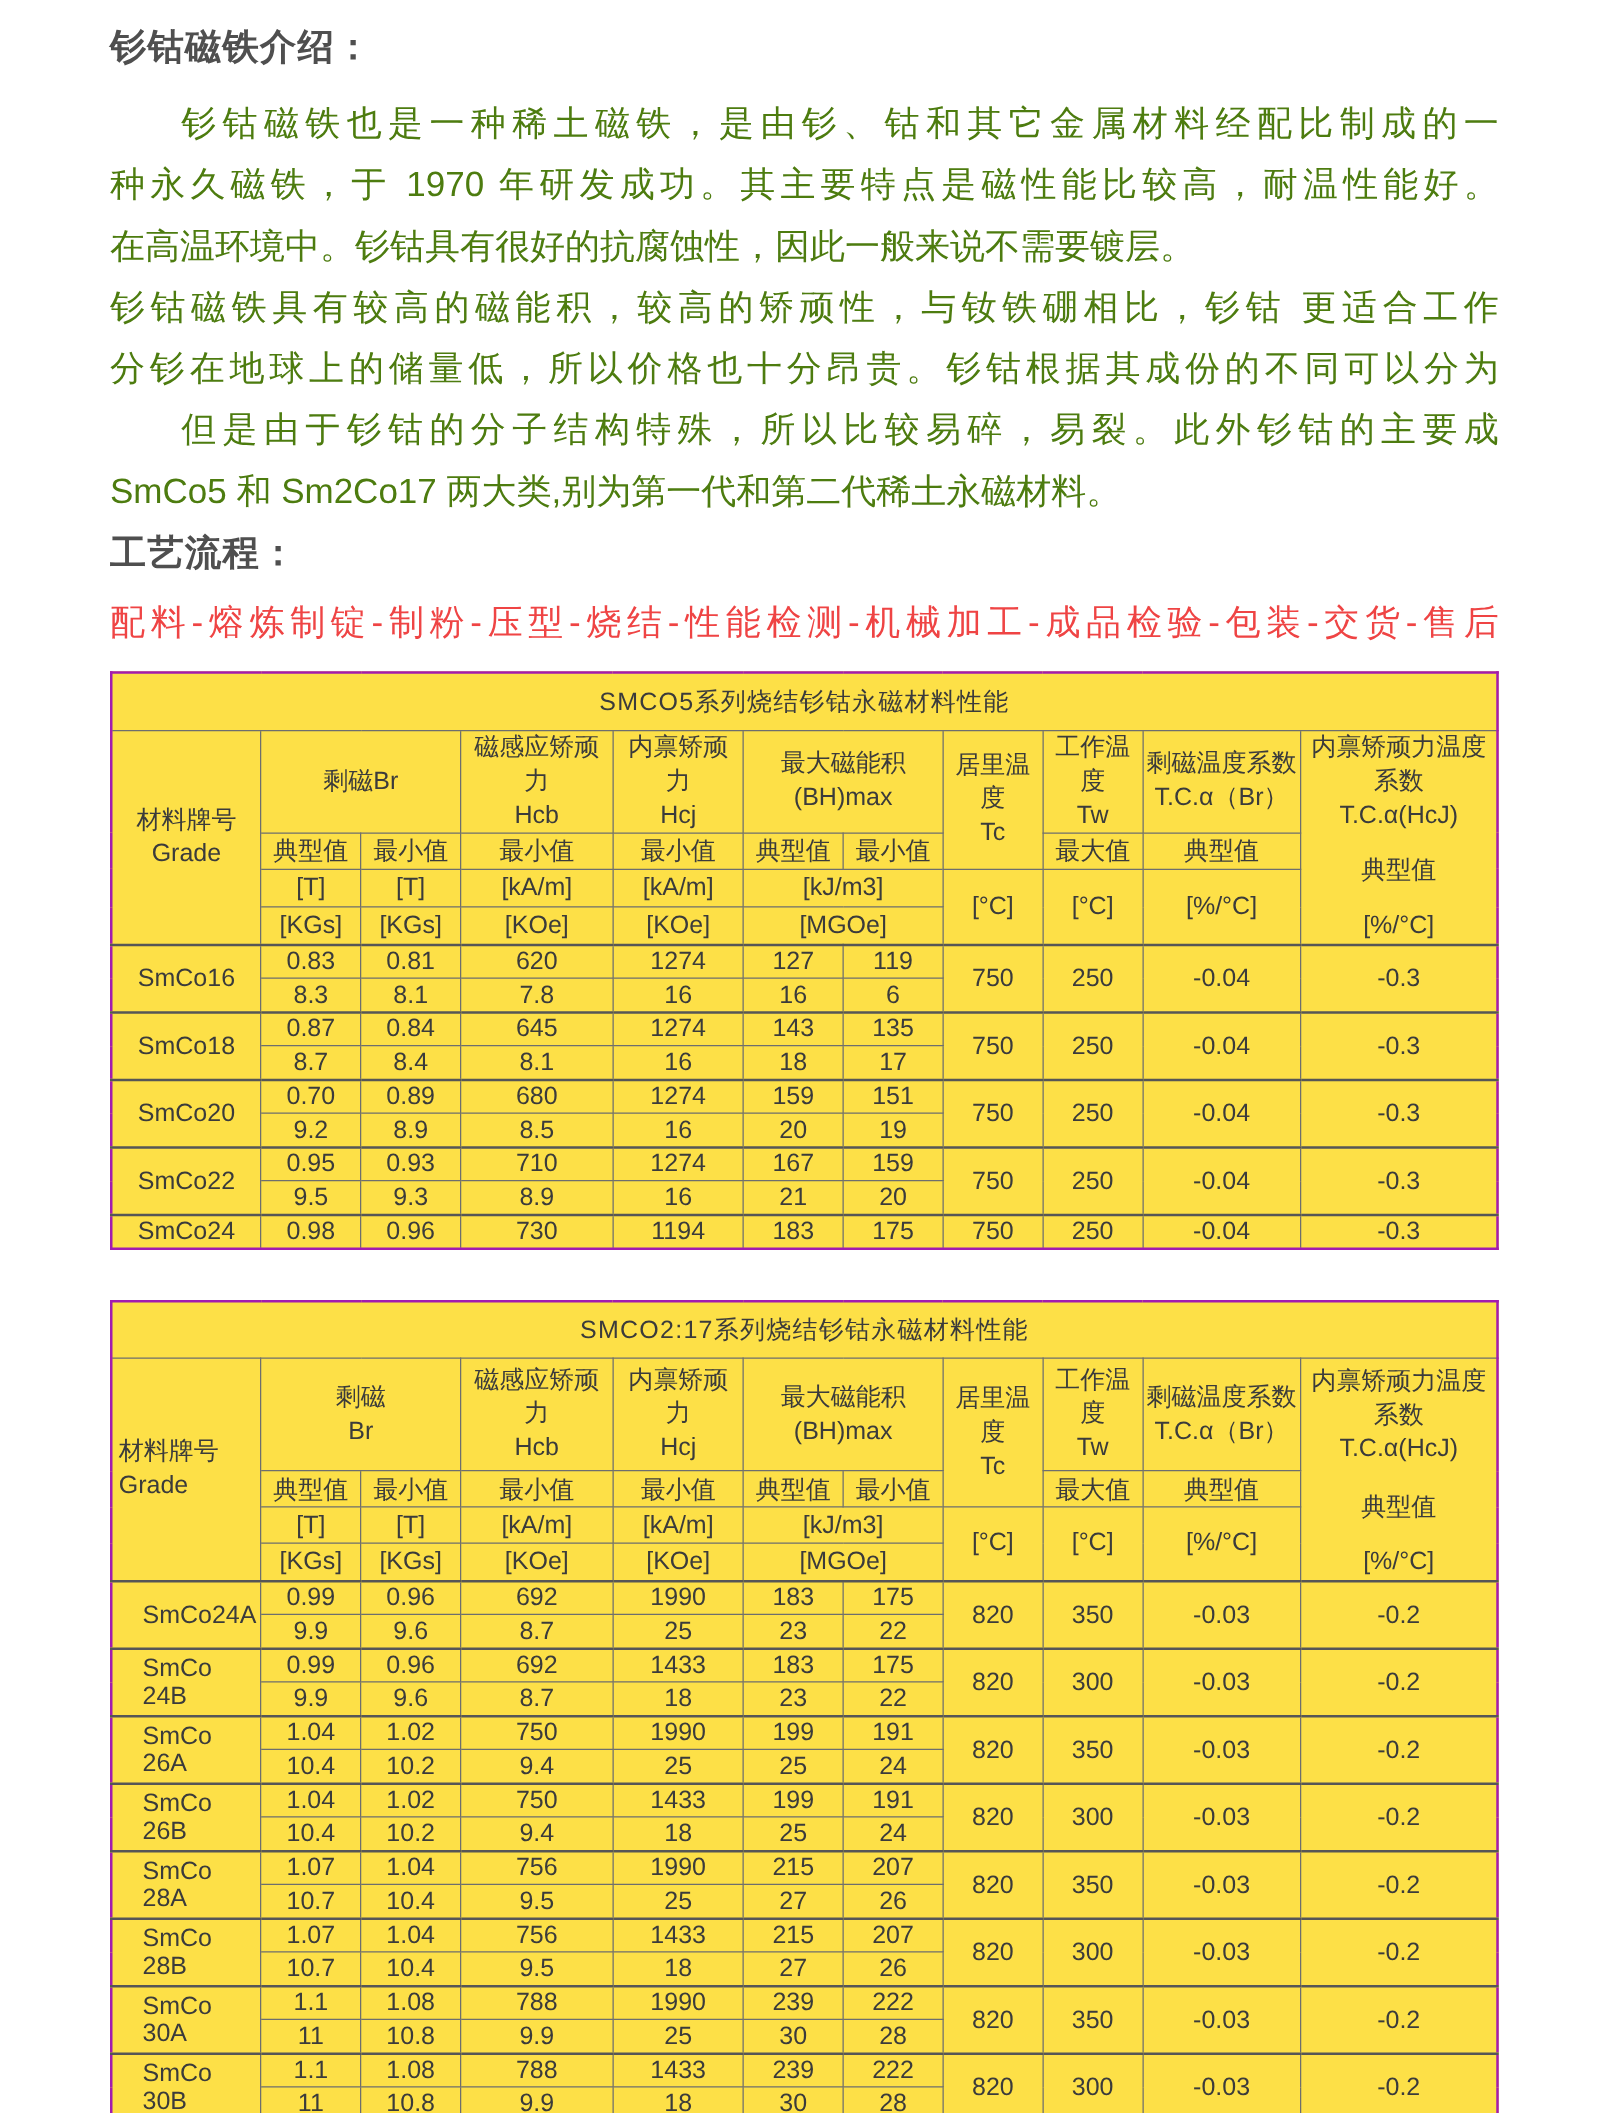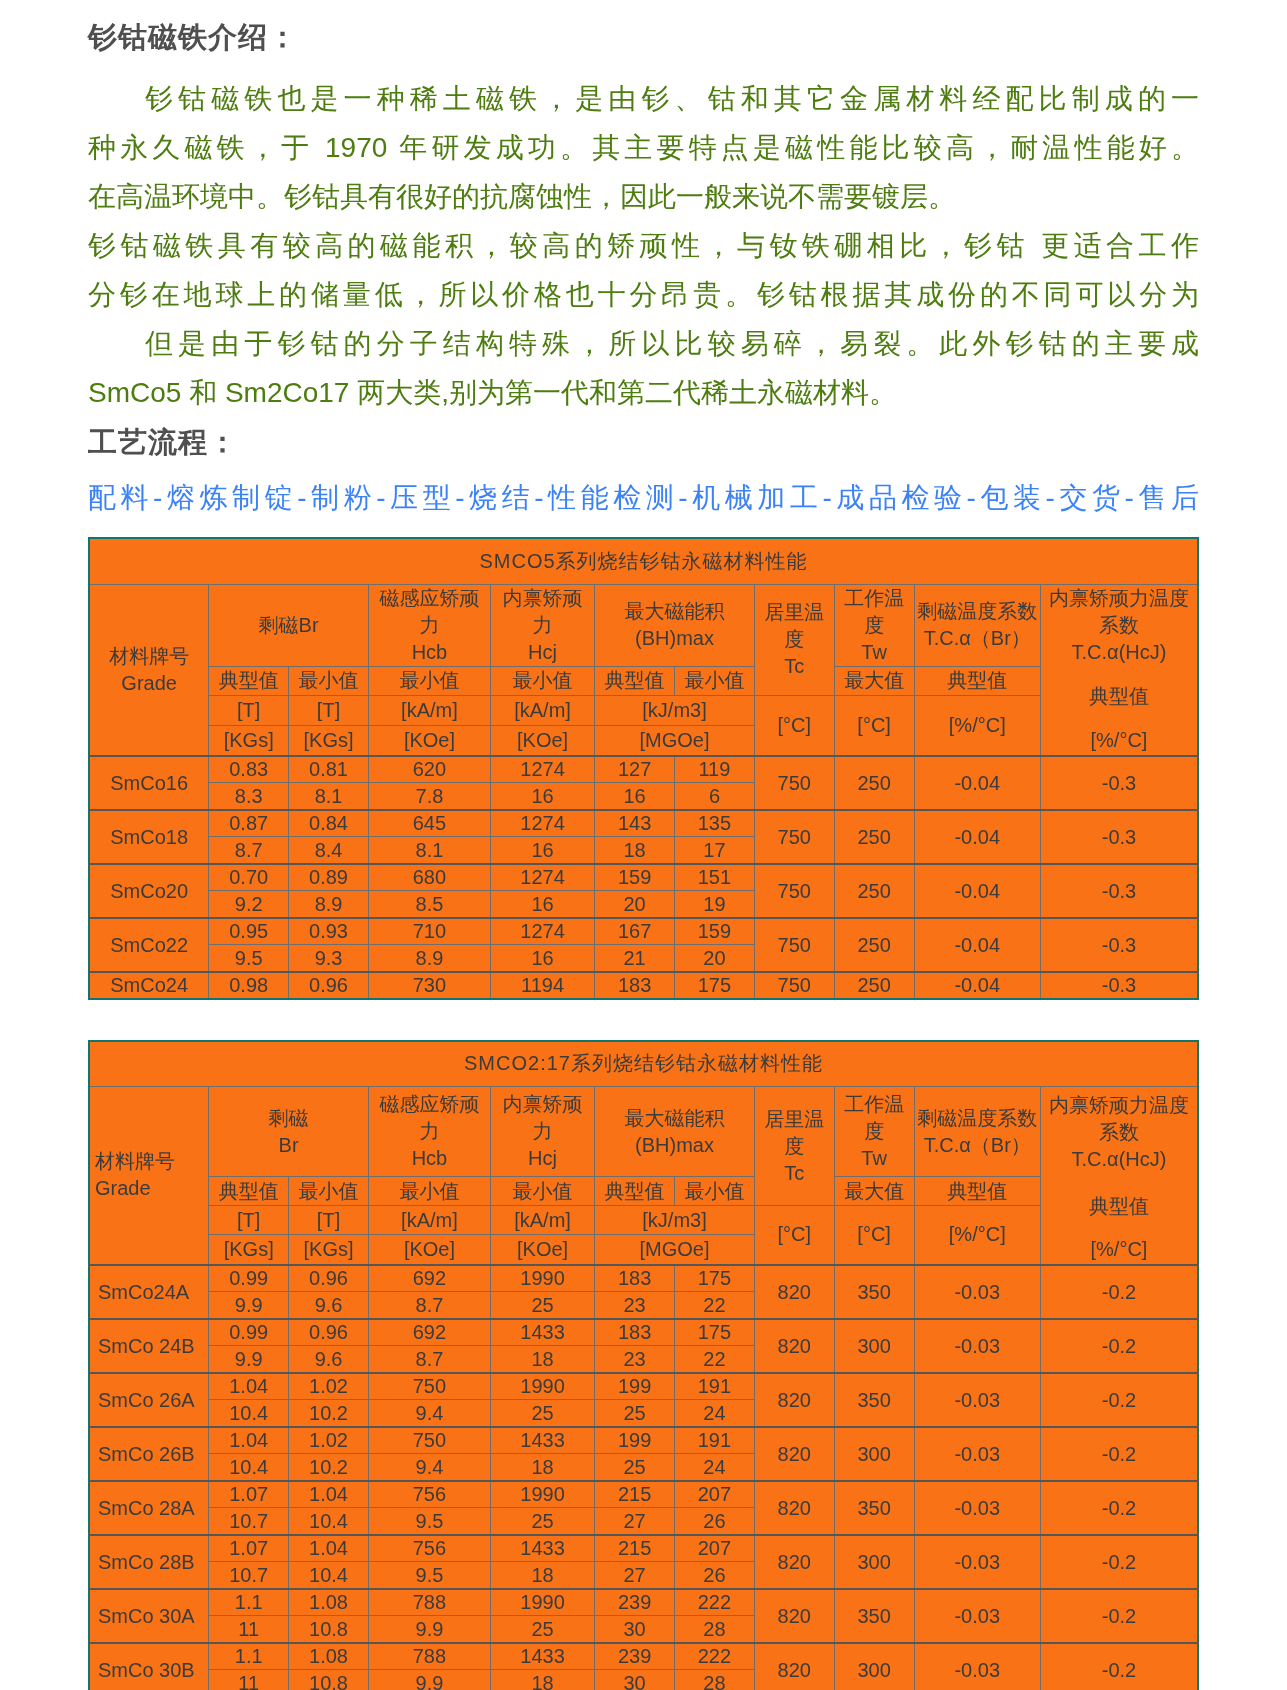--- a/index.html
+++ b/index.html
@@ -20,28 +20,28 @@
     margin: 6px 0 12px 0; letter-spacing: 1px;
   }
   .bodyline {
     font-size: 28px; color: #4d7c0f; line-height: 49px;
     text-align: justify; text-align-last: justify;
     white-space: nowrap; overflow: hidden;
   }
   .bodyline.last { text-align-last: left; }
   .bodyline.indent { text-indent: 57px; }
   .flowline {
-    font-size: 28px; color: #3b82f6; line-height: 46px;
+    font-size: 28px; color: #ef4444; line-height: 46px;
     text-align: justify; text-align-last: justify;
     margin-bottom: 16px; white-space: nowrap; overflow: hidden;
   }
 
   table.spec {
     width: 1111px; border-collapse: collapse; table-layout: fixed;
-    border: 2px solid #0f766e; background: #f97316;
+    border: 2px solid #a21caf; background: #fde047;
   }
   table.spec.t2 { margin-top: 40px; }
   table.spec th, table.spec td {
     border: 1px solid #6e6e6e;
     font-weight: normal; text-align: center; vertical-align: middle;
     color: #3b3b3b; font-size: 20px; padding: 0 2px;
   }
   th.ttl {
     height: 46px; font-size: 24px; font-weight: bold; color: #2f2f2f;
     letter-spacing: 1px;
@@ -51,21 +51,21 @@
   tr.hb th { height: 29px; }
   tr.hc th { height: 29px; }
   tr.hd th { height: 30px; }
   tbody td { height: 27px; line-height: 22px; }
   tbody tr.b2 td { border-top: 2px solid #565656; }
   thead tr.hd th { border-bottom: 2px solid #565656; }
 
   th.ghead div { line-height: 27px; }
   .t2 th.ghead { text-align: left; padding-left: 5px; }
   td.gc { }
-  .t2 td.gc { text-align: left; padding-left: 8px; }
+  .t2 td.gc { text-align: left; padding-left: 24px; }
 
   th.hcjcell { padding: 0; vertical-align: top; }
   .hcjflex { display: flex; flex-direction: column; height: 100%; min-height: 170px; gap: 15px; }
   .hcjflex .hl { flex: 0 0 82px; display: flex; flex-direction: column; justify-content: center; }
   .hcjflex .hl div { line-height: 27px; }
   .hcjflex .hm { flex: 0 0 29px; display: flex; align-items: center; justify-content: center; }
   .hcjflex .hu { flex: 1 1 auto; display: flex; align-items: center; justify-content: center; }
   .t2 .hcjflex .hl { flex-basis: 90px; }
 </style>
 </head>

